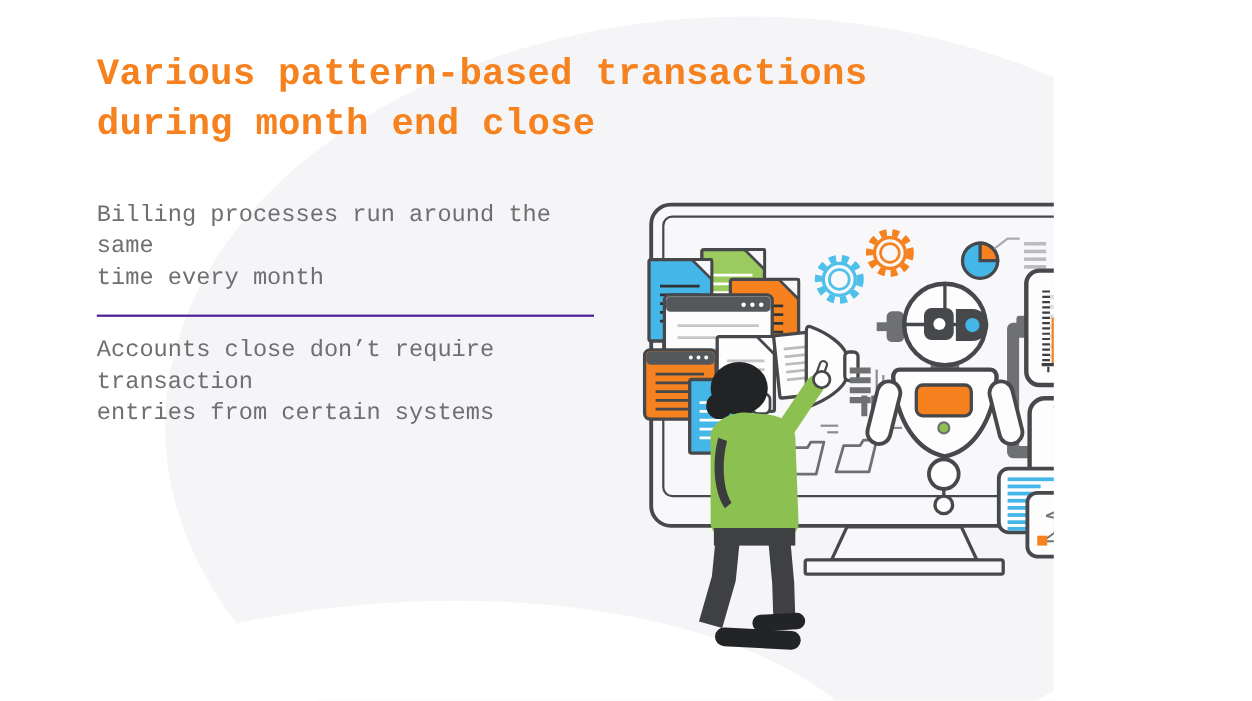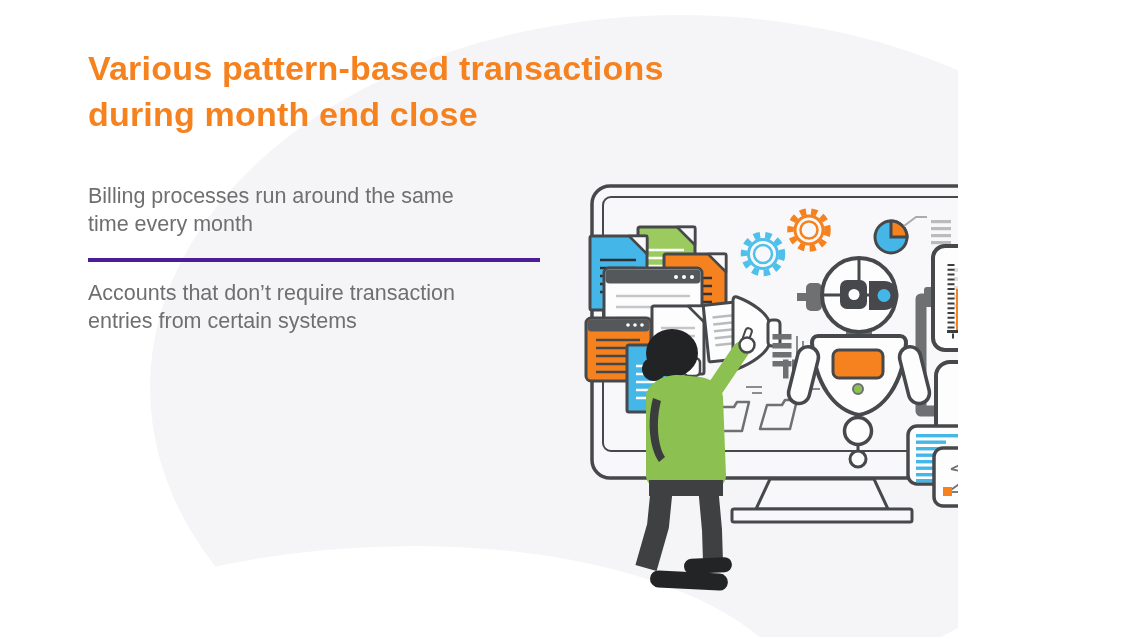--- a/index.html
+++ b/index.html
@@ -1,48 +1,48 @@
 <!DOCTYPE html>
 <html><head>
 <meta charset="utf-8">
 <style>
   html,body{margin:0;padding:0;background:#fff;}
   .canvas{position:relative;width:958px;height:637px;background:#fff;overflow:hidden;
-          font-family:Liberation Sans, sans-serif;}
+          font-family:Liberation Mono, monospace;}
   .blob{position:absolute;left:150px;top:15px;width:1060px;height:745px;
         background:#F5F5F7;border-radius:50%;}
   .wave1{position:absolute;left:-90px;top:548px;width:900px;height:410px;
          background:#fff;border-radius:50%;transform:rotate(-4deg);}
   .wave2{position:absolute;left:860px;top:592px;width:520px;height:330px;
          background:#fff;border-radius:50%;}
   .title{position:absolute;left:88px;top:46px;font-size:34px;font-weight:800;
          color:#F5821F;line-height:1.34;letter-spacing:.2px;white-space:pre-line;}
   .list{position:absolute;left:88px;top:182px;width:452px;}
   .list-item{font-size:21.5px;color:#6F6F71;line-height:1.32;
-             padding:17px 0 19px;border-bottom:4px solid #4c1d95;white-space:pre-line;}
+             padding:17px 0 19px;border-bottom:2px solid #4c1d95;white-space:pre-line;}
   .list-item:first-child{padding-top:0;}
   .list-item:last-child{border-bottom:none;}
   svg.scene{position:absolute;left:0;top:0;}
 </style>
 </head>
 <body>
 
 <div class="canvas">
 
   <div class="blob"></div>
   <div class="wave1"></div>
   <div class="wave2"></div>
 
   <div class="title">Various pattern-based transactions
 during month end close</div>
 
   <div class="list">
     <div class="list-item">Billing processes run around the same
 time every month</div>
-    <div class="list-item">Accounts that don’t require transaction
+    <div class="list-item">Accounts close don’t require transaction
 entries from certain systems</div>
   </div>
 
   <svg class="scene" width="1138" height="637">
 
     <g fill="none" stroke="#E6E6E9">
       <circle cx="1070" cy="246" r="22" stroke-width="6" stroke-dasharray="7 5.8"></circle>
       <circle cx="1070" cy="246" r="17" stroke-width="3"></circle>
       <circle cx="1070" cy="246" r="8" stroke-width="3"></circle>
       <circle cx="1092" cy="296" r="24" stroke-width="6" stroke-dasharray="7.5 6"></circle>

